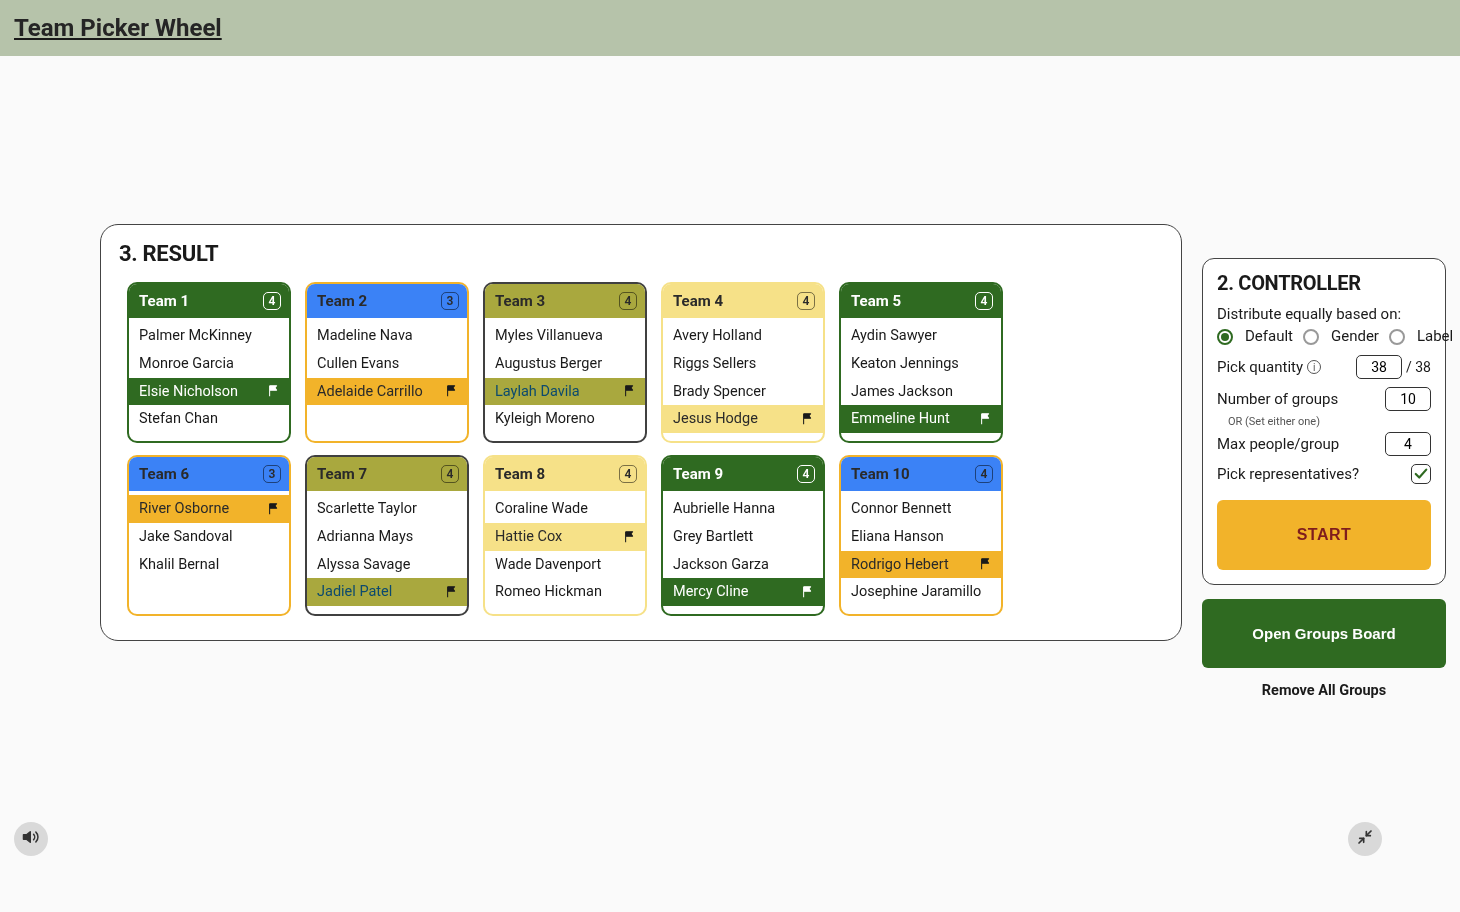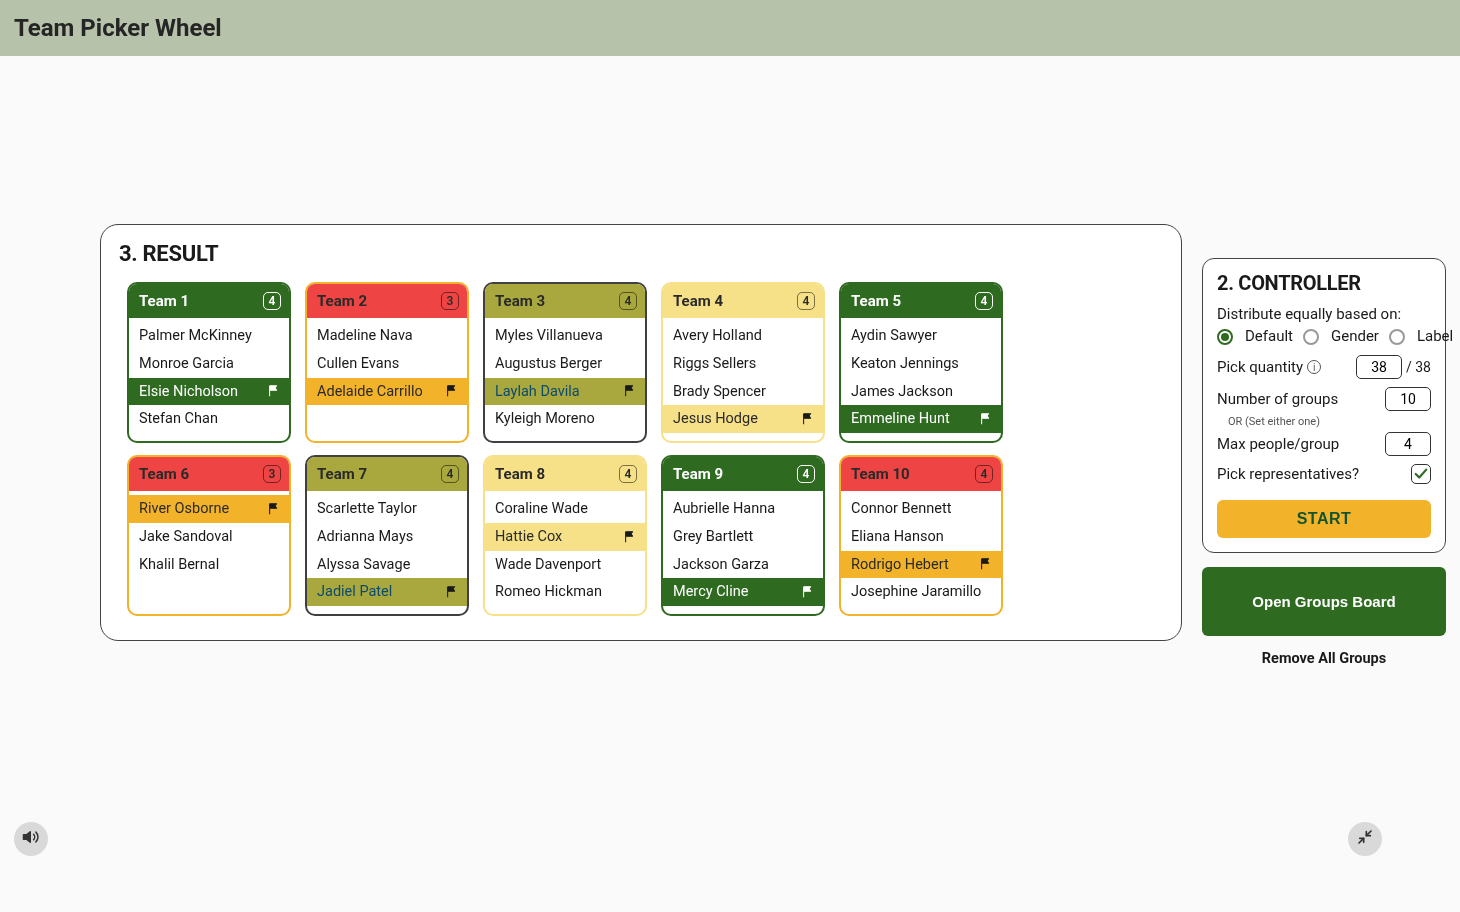--- a/index.html
+++ b/index.html
@@ -8,20 +8,21 @@
     background: #fafafa;
     color: #1a1a1a;
     width: 1460px;
     height: 912px;
     position: relative;
     overflow: hidden;
   }
   .header {
     background: #b6c3aa;
     padding: 14px 14px 14px 14px;
+    text-decoration: underline;
   }
   .header h1 { font-size: 24px; font-weight: 700; color: #252525; }
   .header p { font-size: 15px; color: #3a3a3a; margin-top: 2px; }
 
   .main {
     display: flex;
     gap: 20px;
     padding: 168px 14px 0 100px;
     align-items: flex-start;
   }
@@ -81,21 +82,21 @@
     align-items: center;
     line-height: 1.5;
     white-space: nowrap;
   }
   .flag-icon { width: 14px; height: 14px; flex-shrink: 0; margin-left: 4px;}
   .flag-icon svg { display: block; }
 
   
   .hdr-dark-green { background:#2f6a21; color:#fff; }
   .hdr-dark-green .count-badge { border-color:#fff; color:#fff; }
-  .hdr-orange { background:#ef4444; color:#2a2a2a; }
+  .hdr-orange { background:#3b82f6; color:#2a2a2a; }
   .hdr-olive { background:#a9a83e; color:#2a2a2a; }
   .hdr-light-yellow { background:#f6e188; color:#2a2a2a; }
 
   .bd-dark-green { border: 2px solid #2f6a21; }
   .bd-orange { border: 2px solid #f2b32a; }
   .bd-olive { border: 2px solid #404040; }
   .bd-light-yellow { border: 2px solid #f6e188; }
 
   .hl-dark-green { background:#2f6a21; color:#fff; }
   .hl-orange { background:#f2b32a; color:#2a2a2a; }
@@ -129,22 +130,22 @@
     width:46px;height:24px;border:1.5px solid #333;border-radius:5px;text-align:center;
     font-size:14px;font-family:inherit;
   }
   .qty-wrap { display:flex; align-items:center; gap:4px; font-size:14px;}
   .or-note { font-size:11px; color:#555; margin:-4px 0 4px 11px;}
   .checkbox {
     width:20px;height:20px;border:1.5px solid #333;border-radius:5px;
     display:flex;align-items:center;justify-content:center;color:#2f6a21;font-weight:700;
   }
   .start-btn {
-    width:100%;background:#f2b32a;color:#14532d;font-weight:700;font-size:16px;
-    border:none;border-radius:6px;padding:10px;margin-top:8px;letter-spacing:0.5px;cursor:pointer;
+    width:100%;background:#f2b32a;color:#7f1d1d;font-weight:700;font-size:16px;
+    border:none;border-radius:6px;padding:26px;margin-top:8px;letter-spacing:0.5px;cursor:pointer;
   }
   .open-board-btn {
     background:#2f6a21;color:#fff;border:none;border-radius:6px;
     padding:26px;font-weight:700;font-size:15px;cursor:pointer;
   }
   .remove-link { text-align:center;font-weight:700;font-size:14.5px;cursor:pointer; }
 
   .round-btn {
     position:absolute;width:34px;height:34px;border-radius:50%;background:#d9d9d9;
     display:flex;align-items:center;justify-content:center;cursor:pointer;

